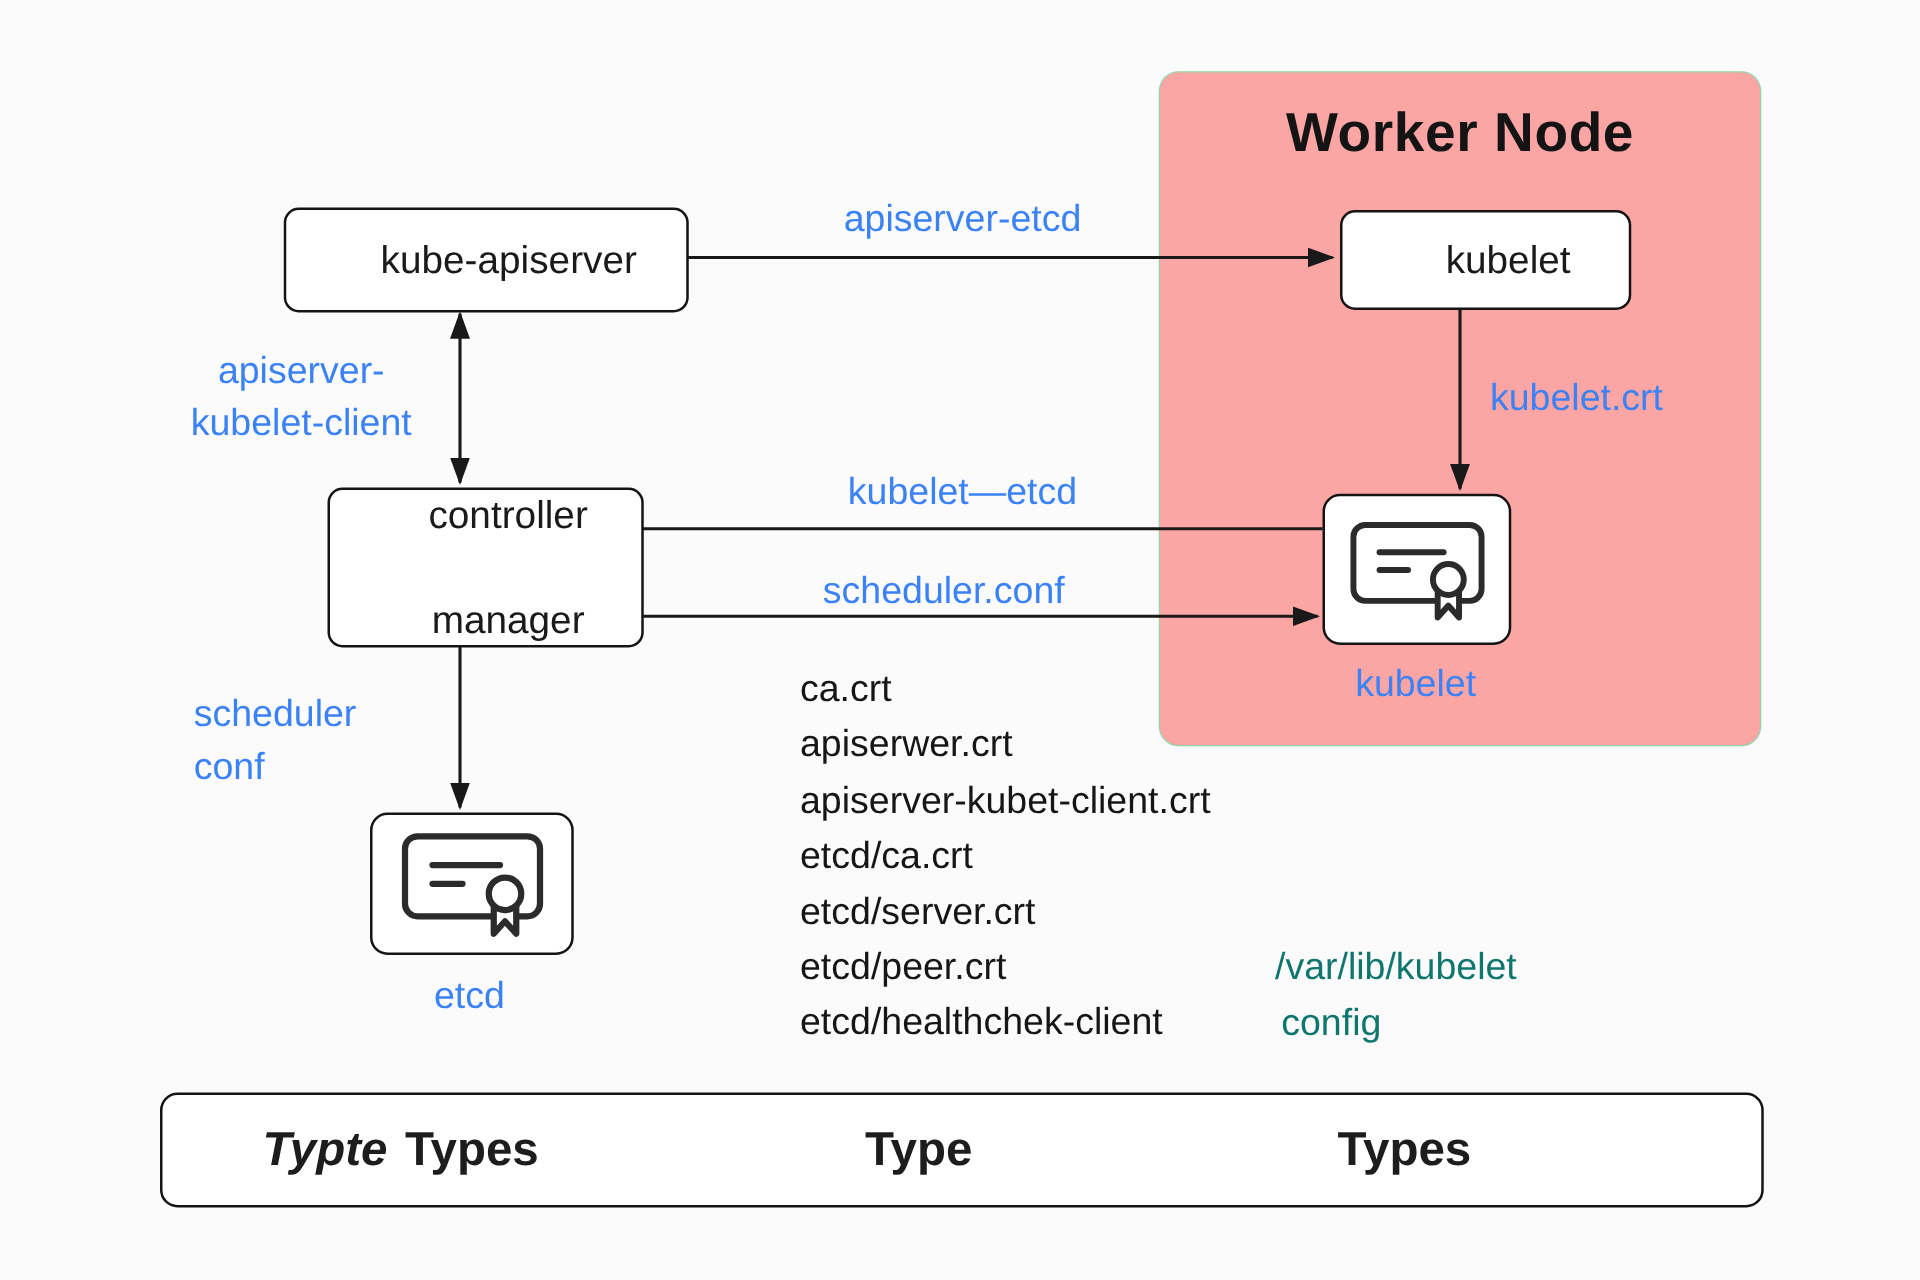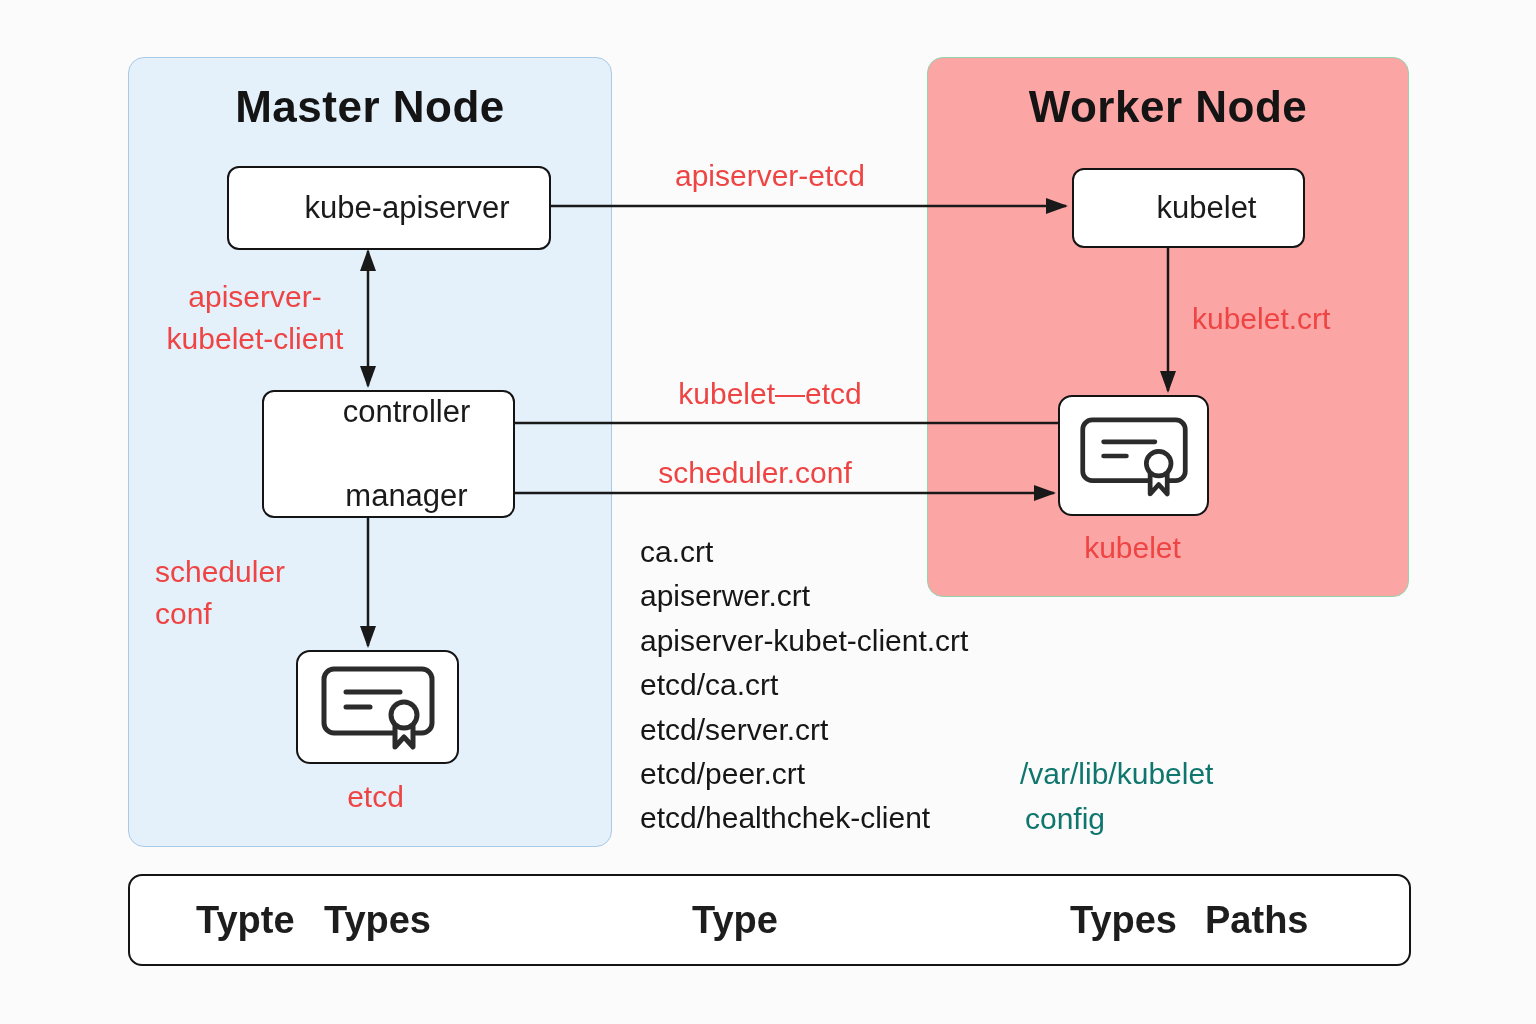--- a/index.html
+++ b/index.html
@@ -13,39 +13,36 @@
     background:#e4f1fb;border:1.5px solid #a9c9e6;}
   .panel.worker{left:927px;top:57px;width:480px;height:538px;
     background:#fca5a5;border:1.5px solid #95d3aa;}
   .panel-title{position:absolute;width:100%;text-align:center;top:24px;
     font-size:44px;font-weight:700;letter-spacing:0.5px;color:#141414;}
   .node-box{position:absolute;background:#ffffff;border:2.5px solid #141414;
     border-radius:12px;display:flex;align-items:center;justify-content:center;
     font-size:31px;color:#1a1a1a;text-align:center;line-height:40px;padding-left:36px;}
   .cert-box{position:absolute;background:#ffffff;border:2.5px solid #141414;
     border-radius:14px;display:flex;align-items:center;justify-content:center;}
-  .lbl{position:absolute;font-size:30px;color:#ef4444;line-height:42px;white-space:nowrap;}
+  .lbl{position:absolute;font-size:30px;color:#3b82f6;line-height:42px;white-space:nowrap;}
   .lbl.center{text-align:center;}
   .lbl.right{text-align:left;}
   #arrows{position:absolute;left:0;top:0;width:1536px;height:1024px;pointer-events:none;}
   .cert-list{position:absolute;left:640px;top:530px;font-size:30px;line-height:44.4px;color:#161616;}
   .path-item{position:absolute;font-size:30px;line-height:44px;color:#0f766e;white-space:nowrap;}
   .legend-bar{position:absolute;left:128px;top:874px;width:1279px;height:88px;
     background:#ffffff;border:2.5px solid #141414;border-radius:14px;}
   .legend-word{position:absolute;top:0;height:100%;display:flex;align-items:center;
     font-size:38px;font-weight:600;color:#1d1d1d;}
 </style>
 </head>
 <body>
 
 <div id="canvas">
 
-  <div class="panel master">
-    <div class="panel-title">Master Node</div>
-  </div>
 
   <div class="panel worker">
     <div class="panel-title">Worker Node</div>
   </div>
 
   <svg id="arrows" xmlns="http://www.w3.org/2000/svg">
     <defs>
       <marker id="ah-e" markerUnits="userSpaceOnUse" markerWidth="22" markerHeight="16" refX="20" refY="8" orient="auto">
         <path d="M0,0 L22,8 L0,16 Z" fill="#191919"></path>
       </marker>
@@ -92,21 +89,21 @@
       <line x1="27" y1="28" x2="81" y2="28" stroke="#2b2b2b" stroke-width="5" stroke-linecap="round"></line>
       <line x1="27" y1="43" x2="51" y2="43" stroke="#2b2b2b" stroke-width="5" stroke-linecap="round"></line>
       <path d="M76,58 L76,83 L85,73 L94,83 L94,58" fill="#ffffff" stroke="#2b2b2b" stroke-width="5" stroke-linejoin="round"></path>
       <circle cx="85" cy="51" r="13" fill="#ffffff" stroke="#2b2b2b" stroke-width="5"></circle>
     </svg>
   </div>
   <div class="lbl center" style="left:1045px;top:527px;width:175px;">kubelet</div>
 
   <div class="lbl center" style="left:590px;top:155px;width:360px;">apiserver-etcd</div>
 
-  <div class="lbl center" style="left:130px;top:276px;width:250px;white-space:normal;">
+  <div class="lbl center" style="left:116px;top:276px;width:250px;white-space:normal;">
     <div>apiserver-</div>
     <div>kubelet-client</div>
   </div>
 
   <div class="lbl center" style="left:590px;top:373px;width:360px;">kubelet—etcd</div>
 
   <div class="lbl center" style="left:590px;top:452px;width:330px;">scheduler.conf</div>
 
   <div class="lbl right" style="left:155px;top:551px;width:202px;white-space:normal;">
     <div>scheduler</div>
@@ -122,20 +119,19 @@
     <div>etcd/ca.crt</div>
     <div>etcd/server.crt</div>
     <div>etcd/peer.crt</div>
     <div>etcd/healthchek-client</div>
   </div>
 
   <div class="path-item" style="left:1020px;top:752px;">/var/lib/kubelet</div>
   <div class="path-item" style="left:1025px;top:797px;">config</div>
 
   <div class="legend-bar">
-    <div class="legend-word" style="left:66px;">Typte</div>
+    <div class="legend-word" style="left:80px;font-style:italic;">Typte</div>
     <div class="legend-word" style="left:194px;">Types</div>
     <div class="legend-word" style="left:562px;">Type</div>
     <div class="legend-word" style="left:940px;">Types</div>
-    <div class="legend-word" style="left:1075px;">Paths</div>
   </div>
 
 </div>
 
 </body></html>

